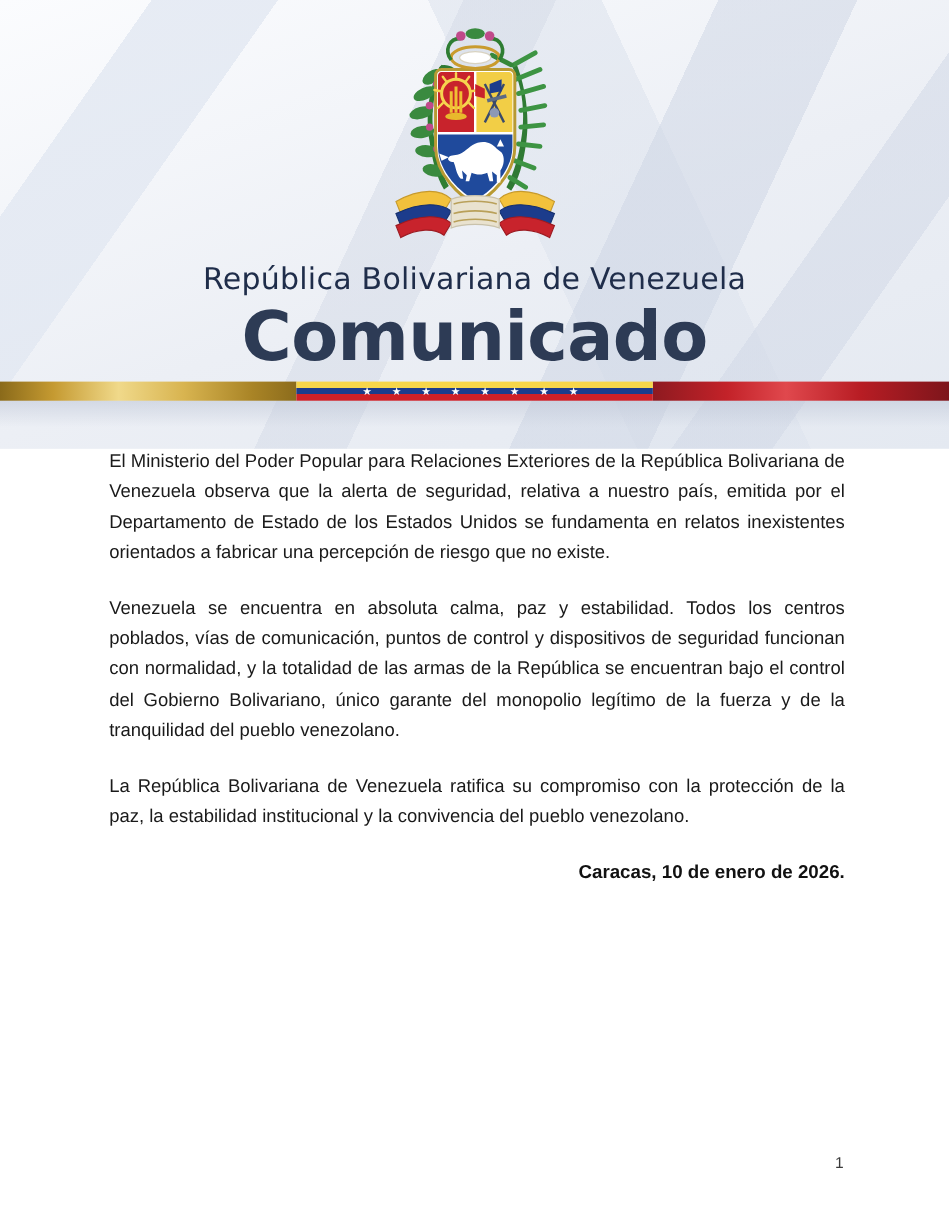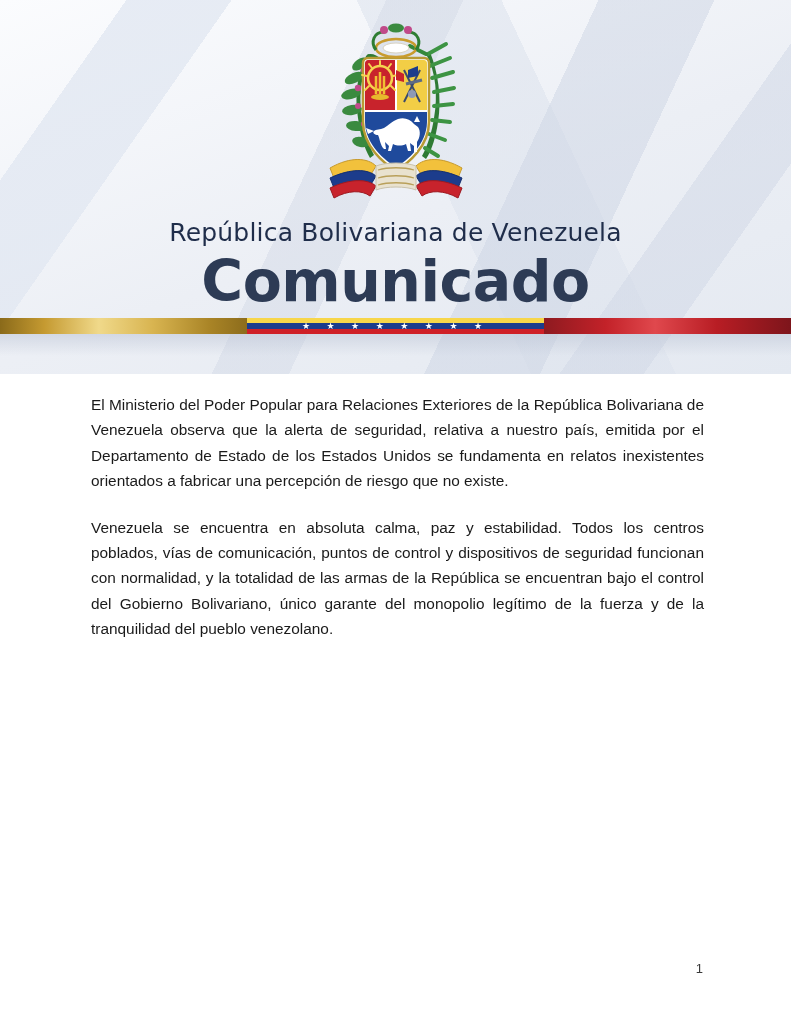--- a/index.html
+++ b/index.html
@@ -117,21 +117,20 @@
     height: 22px;
     background: linear-gradient(180deg, rgba(190,198,214,0.55) 0%, rgba(255,255,255,0) 100%);
   }
 
   
   .doc-body {
     position: absolute;
     top: 372px;
     left: 91px;
     width: 613px;
-    margin-top: 20px;
   }
   .para {
     font-size: 15.4px;
     line-height: 25.4px;
     color: #1a1a1a;
     text-align: justify;
     text-justify: inter-word;
     margin: 0 0 21px 0;
     font-family: "Liberation Sans", sans-serif;
   }
@@ -259,15 +258,17 @@
       <span class="stars">★ ★ ★ ★ ★ ★ ★ ★</span>
     </div>
     <div class="band-right"></div>
   </div>
   <div class="band-shadow"></div>
 </div>
 
 <div class="doc-body">
   <p class="para">El Ministerio del Poder Popular para Relaciones Exteriores de la República Bolivariana de Venezuela observa que la alerta de seguridad, relativa a nuestro país, emitida por el Departamento de Estado de los Estados Unidos se fundamenta en relatos inexistentes orientados a fabricar una percepción de riesgo que no existe.</p>
   <p class="para">Venezuela se encuentra en absoluta calma, paz y estabilidad. Todos los centros poblados, vías de comunicación, puntos de control y dispositivos de seguridad funcionan con normalidad, y la totalidad de las armas de la República se encuentran bajo el control del Gobierno Bolivariano, único garante del monopolio legítimo de la fuerza y de la tranquilidad del pueblo venezolano.</p>
+  <p class="para">La República Bolivariana de Venezuela ratifica su compromiso con la protección de la paz, la estabilidad institucional y la convivencia del pueblo venezolano.</p>
+  <div class="place-date">Caracas, 10 de enero de 2026.</div>
 </div>
 
 <div class="page-number">1</div>
 
 </body></html>

